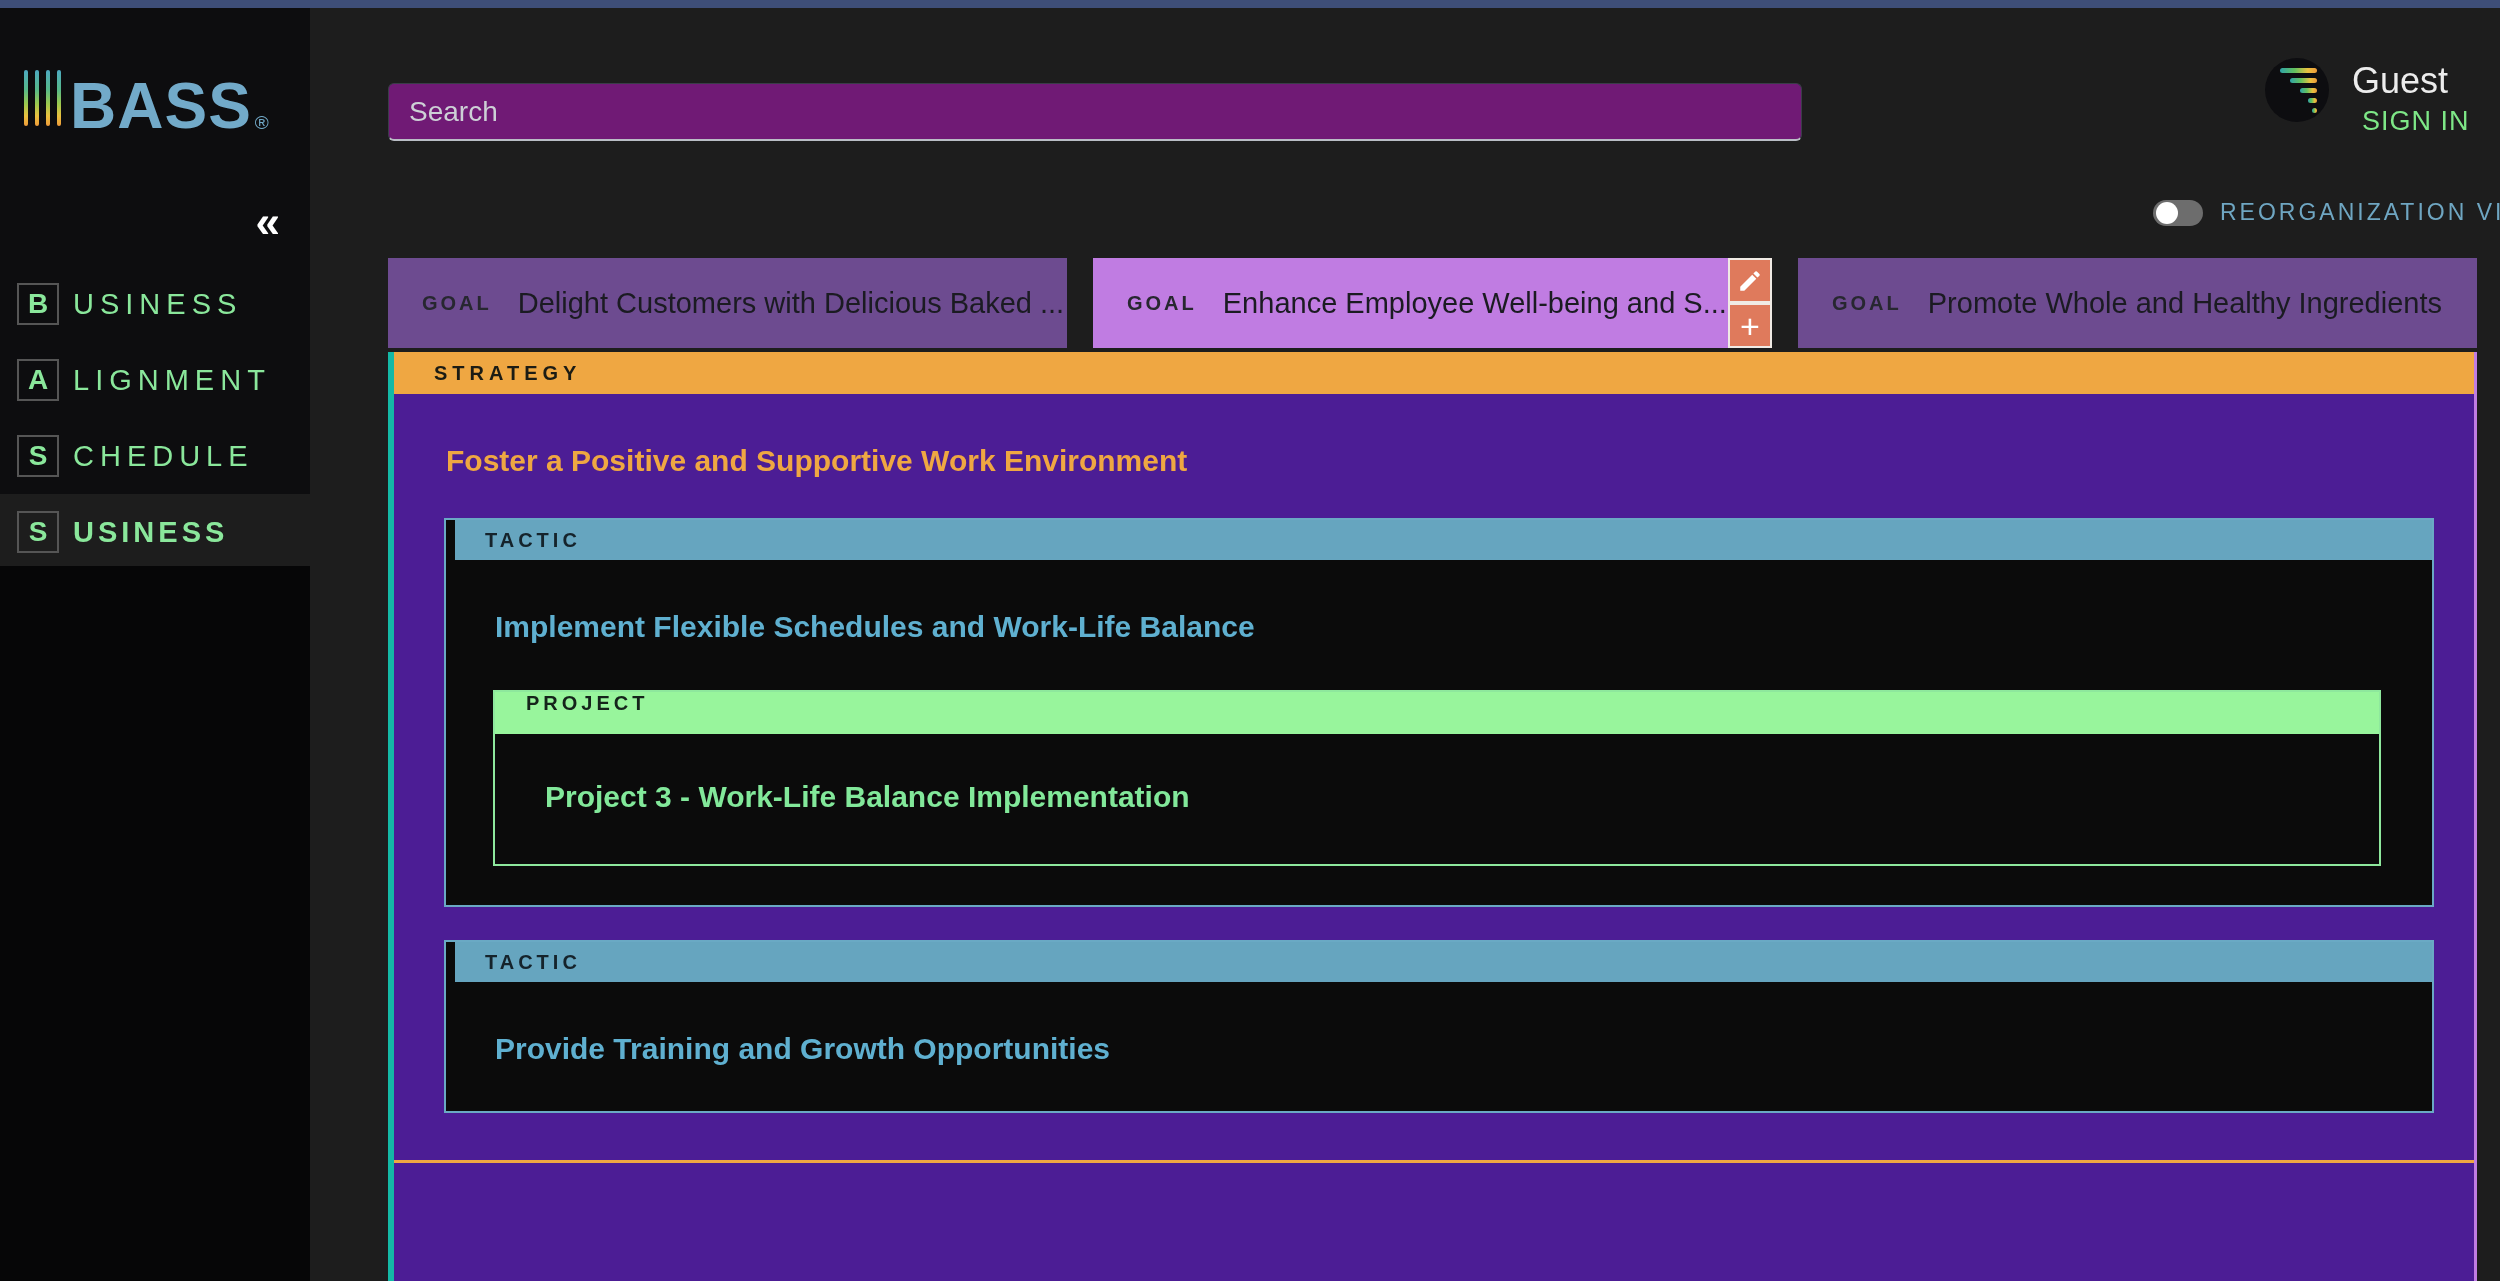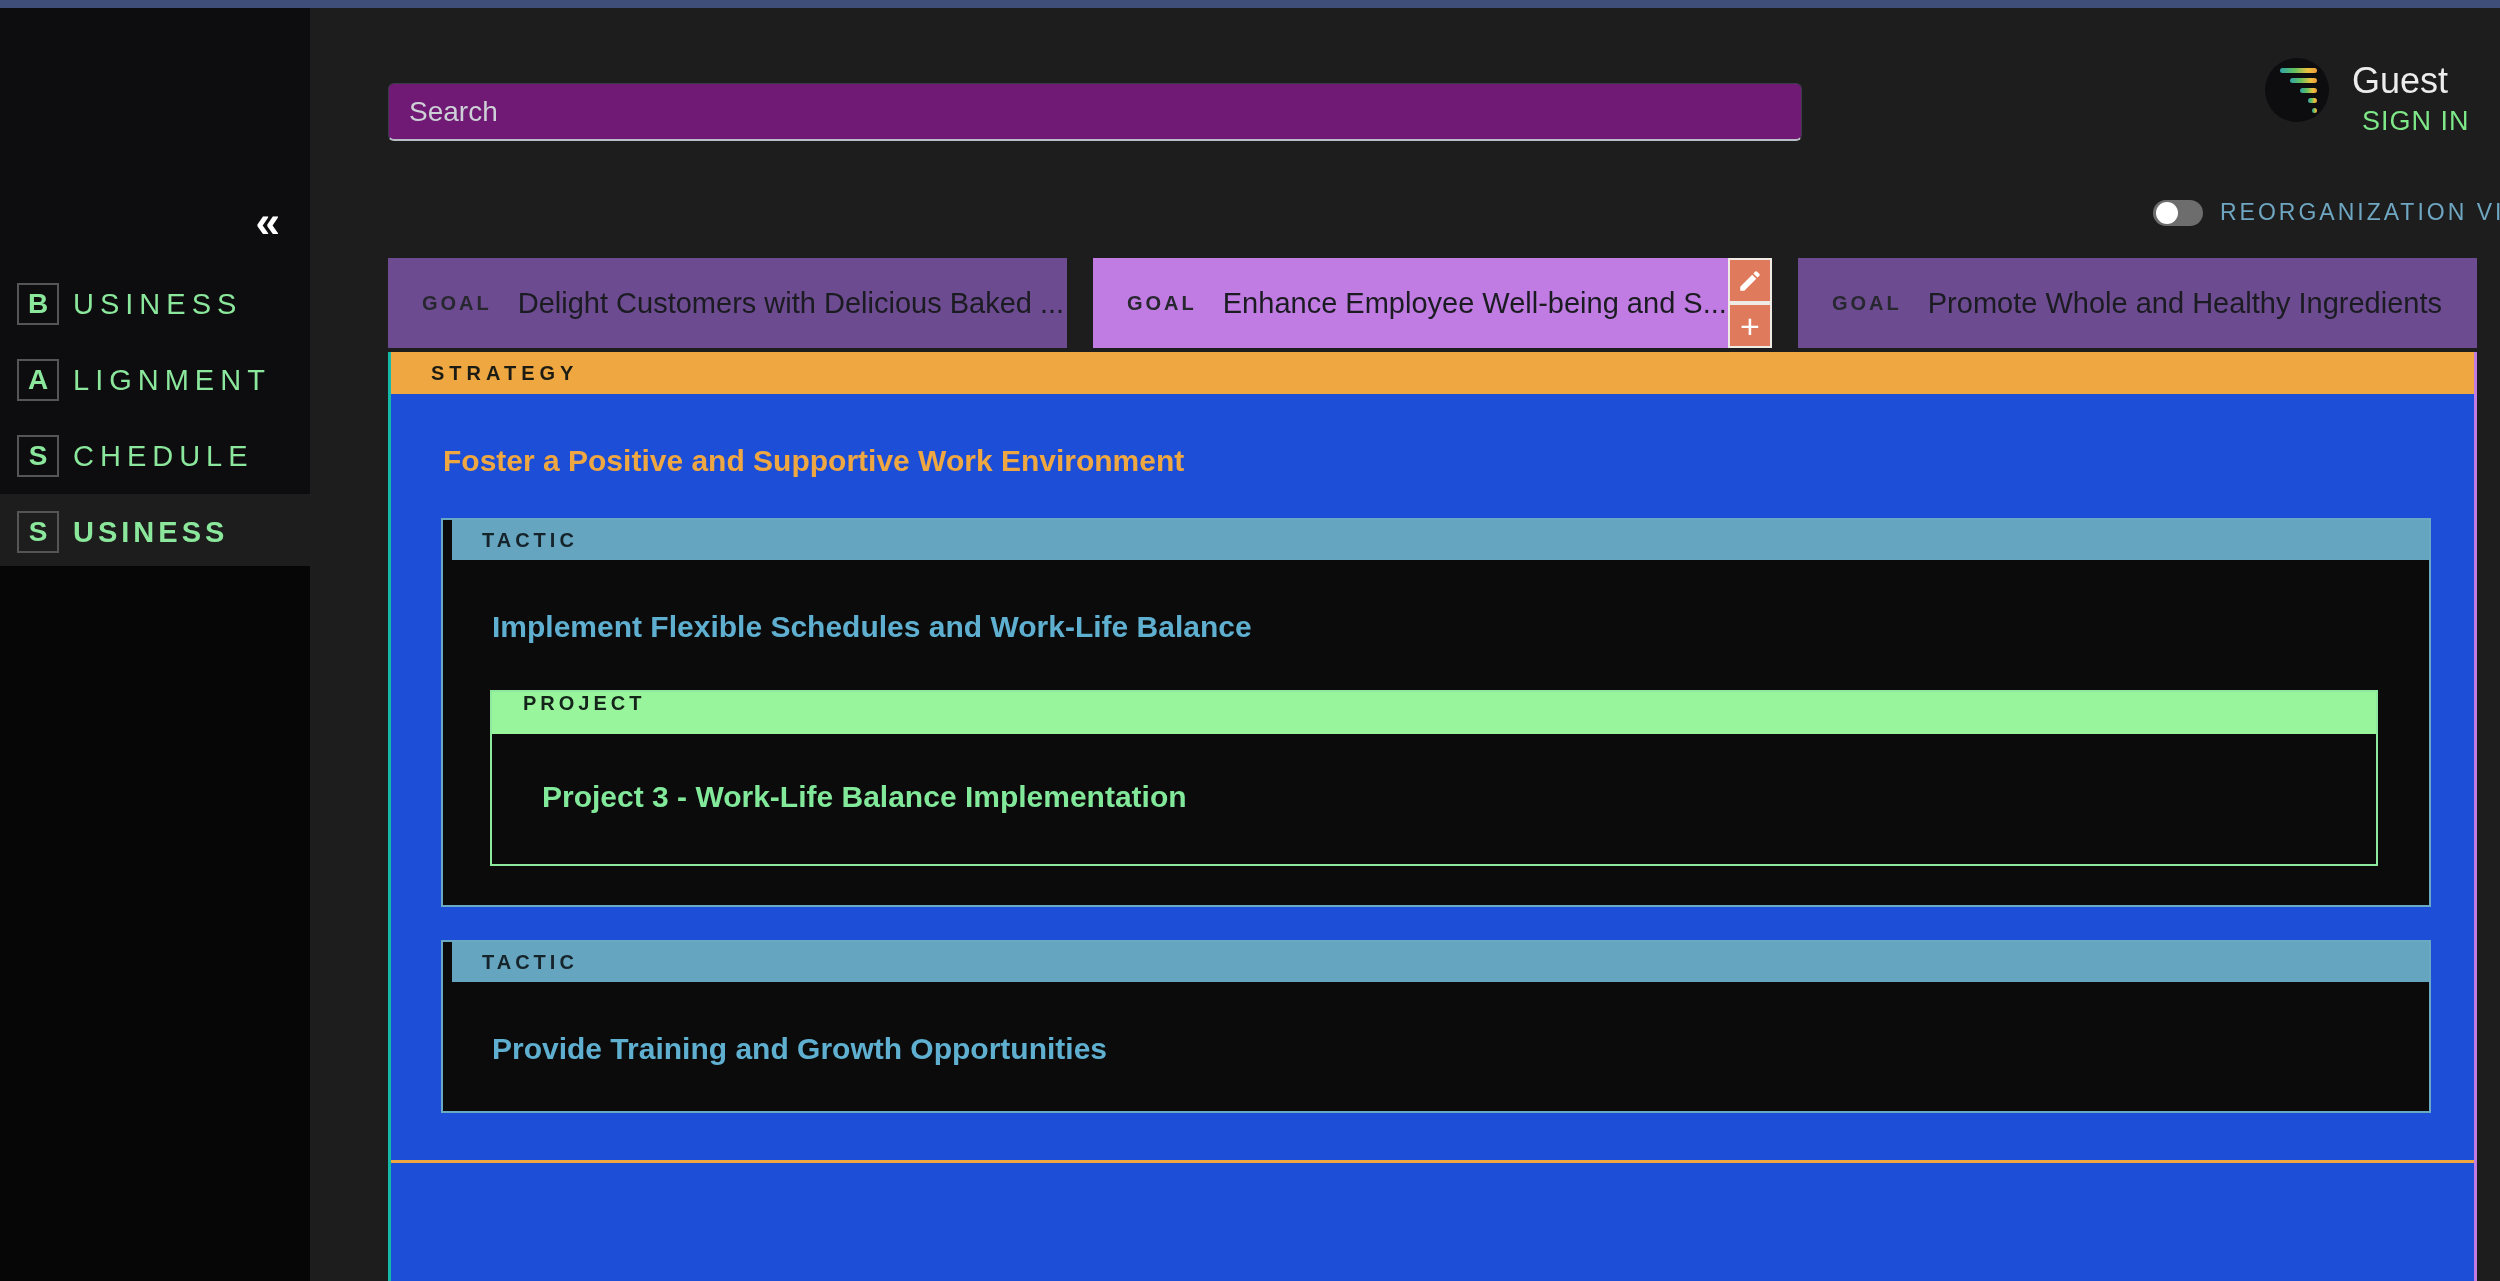--- a/index.html
+++ b/index.html
@@ -62,21 +62,21 @@
   .goal-label{font-weight:800;font-size:20px;letter-spacing:3px;color:#272730;flex:0 0 auto;}
   .goal-title{margin-left:26px;font-size:29px;font-weight:500;color:#1b1b22;white-space:nowrap;}
   .card-actions{position:absolute;right:0;top:0;bottom:0;width:44px;display:flex;flex-direction:column;}
   .action-btn{flex:1 1 0;background:#df7a5c;border:2px solid #f0eae4;display:flex;align-items:center;
     justify-content:center;box-sizing:border-box;cursor:pointer;}
   .action-btn svg{display:block;}
   .plus-glyph{color:#ffffff;font-size:34px;font-weight:400;line-height:1;}
 
   
   .panel{position:absolute;left:388px;top:352px;width:2089px;height:929px;box-sizing:border-box;
-    background:#1d4ed8;border-left:3px solid #14b8a6;border-right:3px solid #c07ce2;}
+    background:#4c1d95;border-left:6px solid #14b8a6;border-right:3px solid #c07ce2;}
   .panel-header{height:42px;background:#efa742;display:flex;align-items:center;padding-left:40px;cursor:pointer;}
   .section-label{font-weight:800;font-size:20px;letter-spacing:5px;color:#1c1c14;}
   .strategy-title{position:absolute;left:52px;top:92px;color:#efa742;font-size:30px;font-weight:700;white-space:nowrap;}
 
   .tactic{position:absolute;left:50px;width:1990px;box-sizing:border-box;background:#0b0b0b;
     border:2px solid #6aa9c4;cursor:pointer;padding-left:9px;}
   .tactic-1{top:166px;height:389px;}
   .tactic-2{top:588px;height:173px;}
   .tactic-header{height:40px;background:#66a5bf;display:flex;align-items:center;padding-left:30px;}
   .tactic-header .section-label{color:#15232b;letter-spacing:4px;}
@@ -89,20 +89,30 @@
   .project-title{position:absolute;left:50px;top:88px;color:#82e89a;font-size:30px;font-weight:700;white-space:nowrap;}
 
   .orange-divider{position:absolute;left:0;right:0;top:808px;height:3px;background:#efa742;}
 </style>
 </head>
 <body>
 
 <div class="topline"></div>
 
 <div class="sidebar">
+  <div class="logo">
+    <div class="logo-bars">
+      <div class="logo-bar"></div>
+      <div class="logo-bar"></div>
+      <div class="logo-bar"></div>
+      <div class="logo-bar"></div>
+    </div>
+    <div class="logo-text">BASS</div>
+    <div class="logo-reg">®</div>
+  </div>
 
   <div class="collapse">«</div>
 
   <div class="nav">
     <div class="nav-item">
       <span class="nav-letter">B</span>
       <span class="nav-rest">USINESS</span>
     </div>
     <div class="nav-item">
       <span class="nav-letter">A</span>

